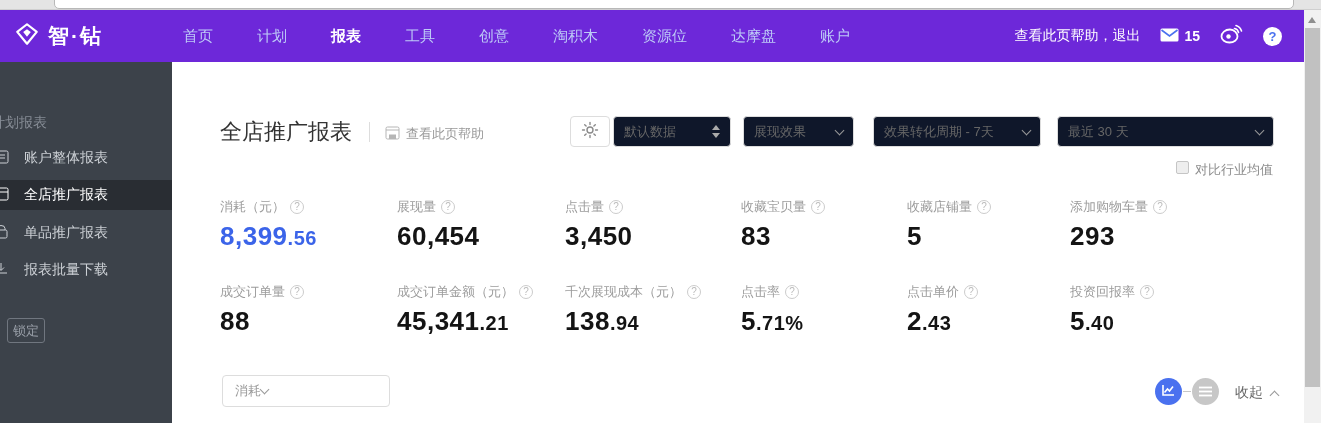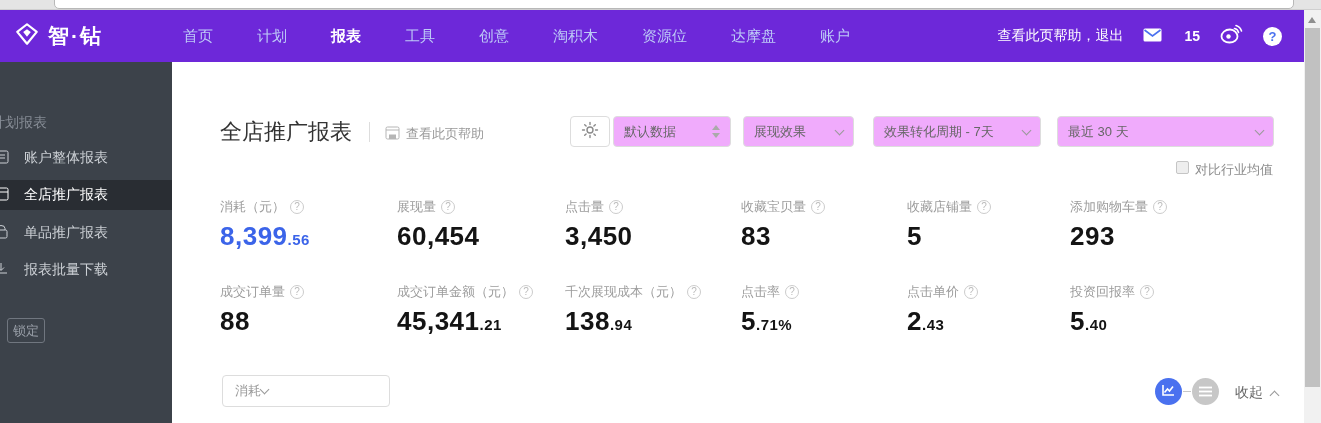--- a/index.html
+++ b/index.html
@@ -19,21 +19,21 @@
   .logo { position:absolute; left:14px; top:0; height:52px; display:flex;
     align-items:center; gap:8px; }
   .logo-text { color:#fff; font-size:21px; font-weight:bold; letter-spacing:2px; }
   .nav-menu { position:absolute; left:183px; top:0; height:52px; display:flex;
     align-items:center; gap:44px; }
   .nav-item { color:#bdcaf7; font-size:15px; cursor:pointer; white-space:nowrap; }
   .nav-item.active { color:#fff; font-weight:bold; }
   .nav-right { position:absolute; right:22px; top:0; height:52px; display:flex;
     align-items:center; gap:20px; }
   .user-link { color:#fff; font-size:14px; white-space:nowrap; }
-  .mail-wrap { display:flex; align-items:center; gap:22px; color:#fff;
+  .mail-wrap { display:flex; align-items:center; gap:5px; color:#fff;
     font-size:14px; font-weight:bold; }
   .help-circle { width:19px; height:19px; border-radius:50%; background:#fff;
     color:#4a71ef; font-size:13px; font-weight:bold; display:flex;
     align-items:center; justify-content:center; }
   
   .sidebar { position:absolute; left:0; top:62px; width:172px; height:361px;
     background:#3c424a; overflow:hidden; }
   .side-section { position:absolute; left:-9px; top:52px; color:#868c95;
     font-size:14px; white-space:nowrap; }
   .side-item { position:absolute; left:0; width:172px; height:30px;
@@ -52,21 +52,21 @@
   .page-title { position:absolute; left:48px; top:55px; font-size:22px;
     color:#333; white-space:nowrap; }
   .title-divider { position:absolute; left:197px; top:60px; width:1px;
     height:20px; background:#ddd; }
   .page-help { position:absolute; left:213px; top:63px; display:flex;
     align-items:center; gap:6px; color:#9a9a9a; font-size:13px; cursor:pointer; }
   .icon-btn { position:absolute; left:398px; top:54px; width:40px; height:31px;
     border:1px solid #ddd; border-radius:4px; background:#fff; display:flex;
     align-items:center; justify-content:center; cursor:pointer; }
   .dropdown { position:absolute; top:54px; height:31px; border:1px solid #ddd;
-    border-radius:4px; background:#f0abfc; display:flex; align-items:center;
+    border-radius:4px; background:#0f172a; display:flex; align-items:center;
     padding:0 10px; font-size:13px; color:#666; cursor:pointer; }
   .dropdown .dd-label { flex:1; white-space:nowrap; }
   .chev { width:7px; height:7px; border-right:1px solid #999;
     border-bottom:1px solid #999; transform:rotate(45deg); margin-top:-3px; }
   .chev.up { transform:rotate(-135deg); margin-top:4px; }
   .spin { display:flex; flex-direction:column; gap:3px; align-items:center; }
   .tri-up { width:0; height:0; border-left:4px solid transparent;
     border-right:4px solid transparent; border-bottom:5px solid #aaa; }
   .tri-dn { width:0; height:0; border-left:4px solid transparent;
     border-right:4px solid transparent; border-top:5px solid #aaa; }
@@ -80,21 +80,21 @@
     background:#eee; border-radius:2px; cursor:pointer; }
   
   .metric { position:absolute; white-space:nowrap; }
   .metric-label { display:flex; align-items:center; gap:5px; font-size:13px;
     color:#9c9c9c; }
   .q-circle { width:14px; height:14px; border:1px solid #ccc; border-radius:50%;
     color:#bbb; font-size:10px; line-height:12px; text-align:center;
     display:inline-block; cursor:pointer; }
   .metric-value { margin-top:5px; font-size:26px; font-weight:bold;
     color:#141414; letter-spacing:0.5px; }
-  .metric-value .dec { font-size:15px;text-align:right; }
+  .metric-value .dec { font-size:20px;text-align:right; }
   .metric-value.blue { color:#3b64e9; }
   
   .bottom-dd { position:absolute; left:50px; top:313px; width:168px; height:32px;
     border:1px solid #ddd; border-radius:4px; display:flex; align-items:center;
     padding:0 12px; font-size:13px; color:#999; cursor:pointer; }
   .chart-toggle { position:absolute; top:316px; left:983px; display:flex;
     align-items:center; }
   .toggle-circle { width:27px; height:27px; border-radius:50%; display:flex;
     align-items:center; justify-content:center; cursor:pointer; }
   .toggle-circle.blue { background:#4a71ef; }

